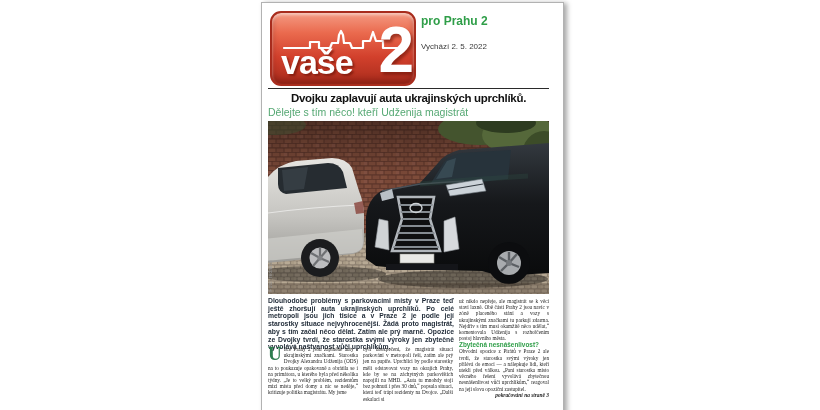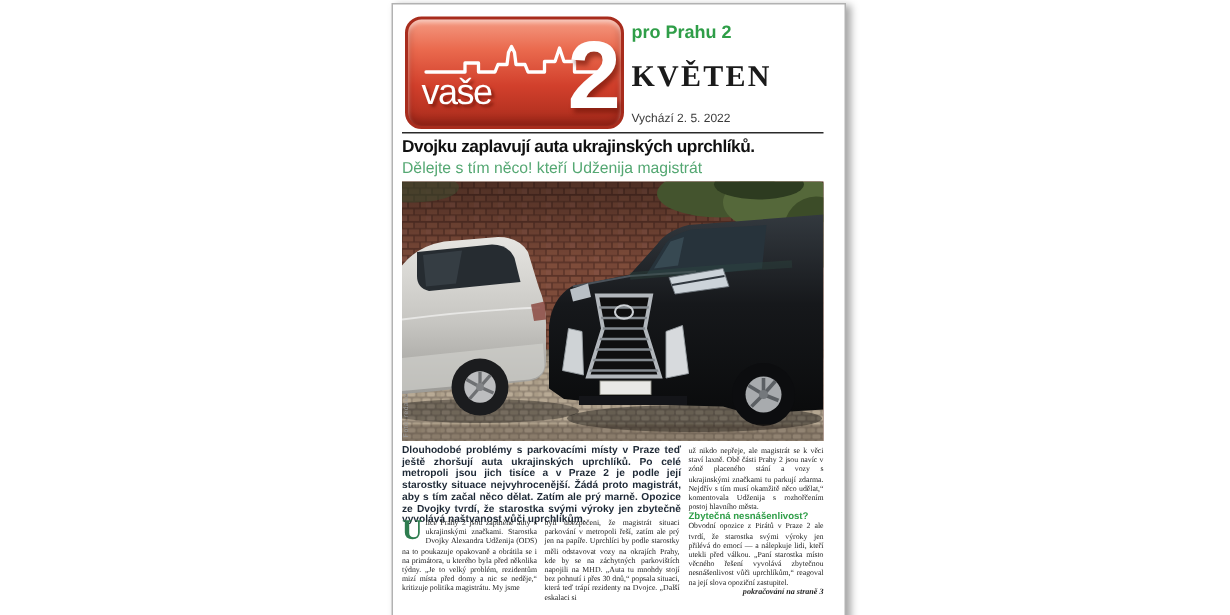--- a/index.html
+++ b/index.html
@@ -6,33 +6,33 @@
   body{width:820px;height:410px;overflow:hidden;position:relative;background:#ffffff;
        font-family:"Liberation Sans",sans-serif;}
   .stage{position:absolute;left:261px;top:2px;width:301px;height:420px;background:#fff;
          border:1px solid #b2b2b2;box-shadow:3px 1px 5px rgba(0,0,0,.35);}
   
   .logo{position:absolute;left:8px;top:8px;width:146px;height:75px;border-radius:11px;
         background:linear-gradient(180deg,#f49a82 0%,#ea6a4e 28%,#d2402c 62%,#a92c1c 100%);
         border:2px solid #a82c1d;box-sizing:border-box;
         box-shadow:inset 0 2px 3px rgba(255,255,255,.5),inset 0 -4px 6px rgba(80,10,5,.35);}
   .logo svg{position:absolute;left:10px;top:5px;width:118px;height:36px;}
-  .logo-text{position:absolute;left:9px;bottom:5px;font-weight:normal;font-size:24px;line-height:34px;
+  .logo-text{position:absolute;left:9px;bottom:5px;font-weight:bold;font-size:34px;line-height:34px;
         color:#fff;letter-spacing:-1px;text-shadow:2px 2px 2px rgba(110,20,8,.65);}
   .logo-num{position:absolute;right:0px;top:6px;font-weight:bold;font-size:64px;line-height:62px;
         color:#fff;text-shadow:2px 3px 3px rgba(110,20,8,.6);}
   .mast-right{position:absolute;left:159px;top:11px;width:132px;}
   .tagline{font-weight:bold;font-size:12px;line-height:15px;color:#2f9e48;}
   .month{margin-top:12px;font-family:"Liberation Serif",serif;font-weight:bold;
          font-size:20px;line-height:20px;letter-spacing:1.5px;color:#1a1a1a;}
   .issue{font-size:8px;color:#3a3a3a;margin-top:13px;}
   .rule{position:absolute;left:6px;top:85px;width:281px;border-top:1.6px solid #2a2a2a;}
   
   .headline{position:absolute;left:6px;top:89px;width:281px;font-weight:bold;font-size:11.5px;
-            letter-spacing:-.3px;color:#111;white-space:nowrap;}
+            letter-spacing:-.3px;color:#111;white-space:nowrap;text-align:center;}
   .subheadline{position:absolute;left:6px;top:103px;width:281px;font-size:10.5px;
             color:#55a873;white-space:nowrap;}
   
   .photo{position:absolute;left:6px;top:118px;width:281px;height:173px;overflow:hidden;background:#6e4434;}
   .photo svg{display:block;width:281px;height:173px;}
   .photo-credit{position:absolute;left:0px;bottom:3px;writing-mode:vertical-rl;transform:rotate(180deg);
             font-size:4.5px;line-height:5px;color:#9a9a9a;letter-spacing:.3px;}
   
   .lead{position:absolute;left:6px;top:294px;width:186px;margin:0;text-align:justify;
         font-weight:bold;font-size:6.8px;line-height:7.7px;color:#1e2936;}
@@ -57,21 +57,20 @@
   <div class="masthead">
     <div class="logo">
       <svg viewBox="0 0 118 36">
         <path d="M2 30 h26 v-6 h9 v6 h11 l2 -5 h6 l1 -8 2 -4 2 4 1 8 h6 l2 5 h11 v-7 h7 l3 -9 3 9 h7 v7 h15" fill="none" stroke="#ffffff" stroke-width="2.2" stroke-linejoin="round" stroke-linecap="round"></path>
       </svg>
       <span class="logo-text">vaše</span>
       <span class="logo-num">2</span>
     </div>
     <div class="mast-right">
       <div class="tagline">pro Prahu 2</div>
-      <div class="month">KVĚTEN</div>
       <div class="issue">Vychází 2. 5. 2022</div>
     </div>
   </div>
 
   <div class="rule"></div>
 
   <div class="headline">Dvojku zaplavují auta ukrajinských uprchlíků.</div>
   <div class="subheadline">Dělejte s tím něco! kteří Udženija magistrát</div>
 
   <div class="photo">

